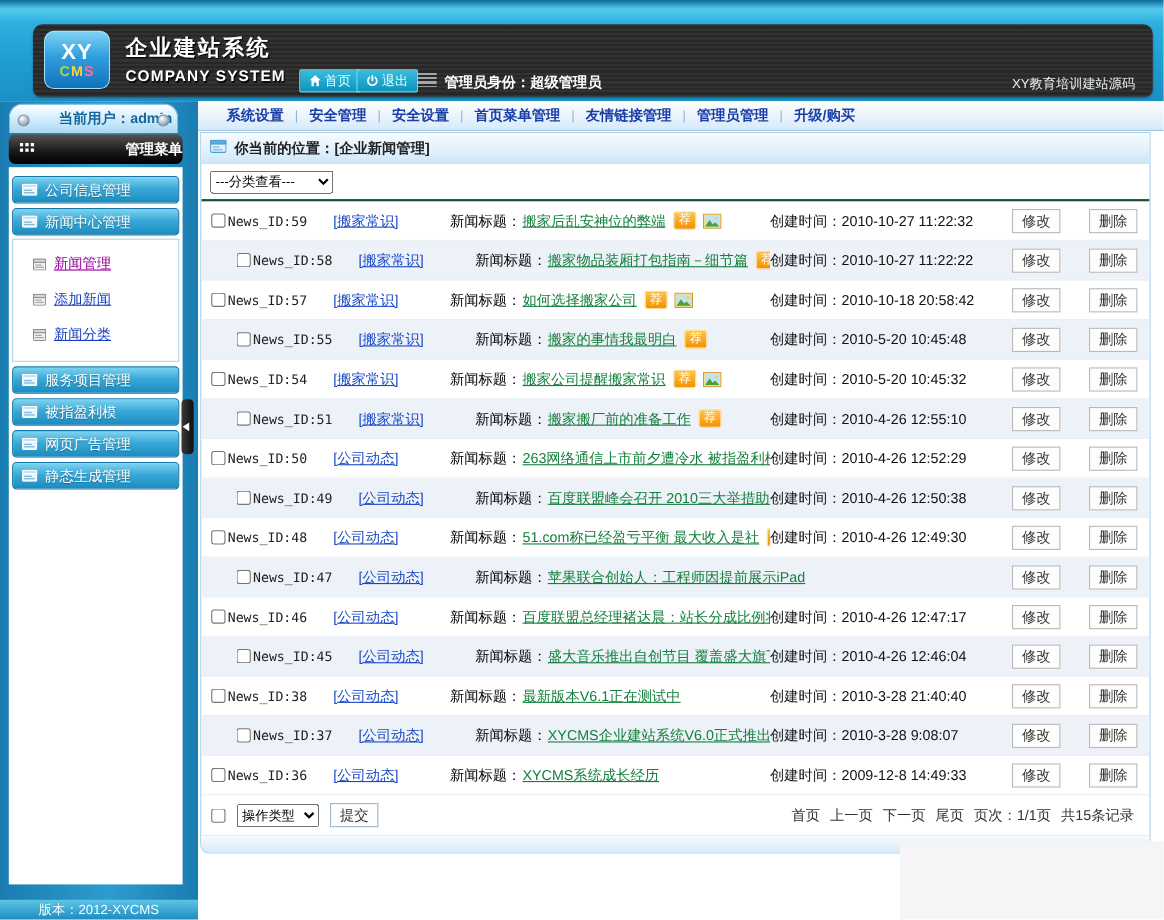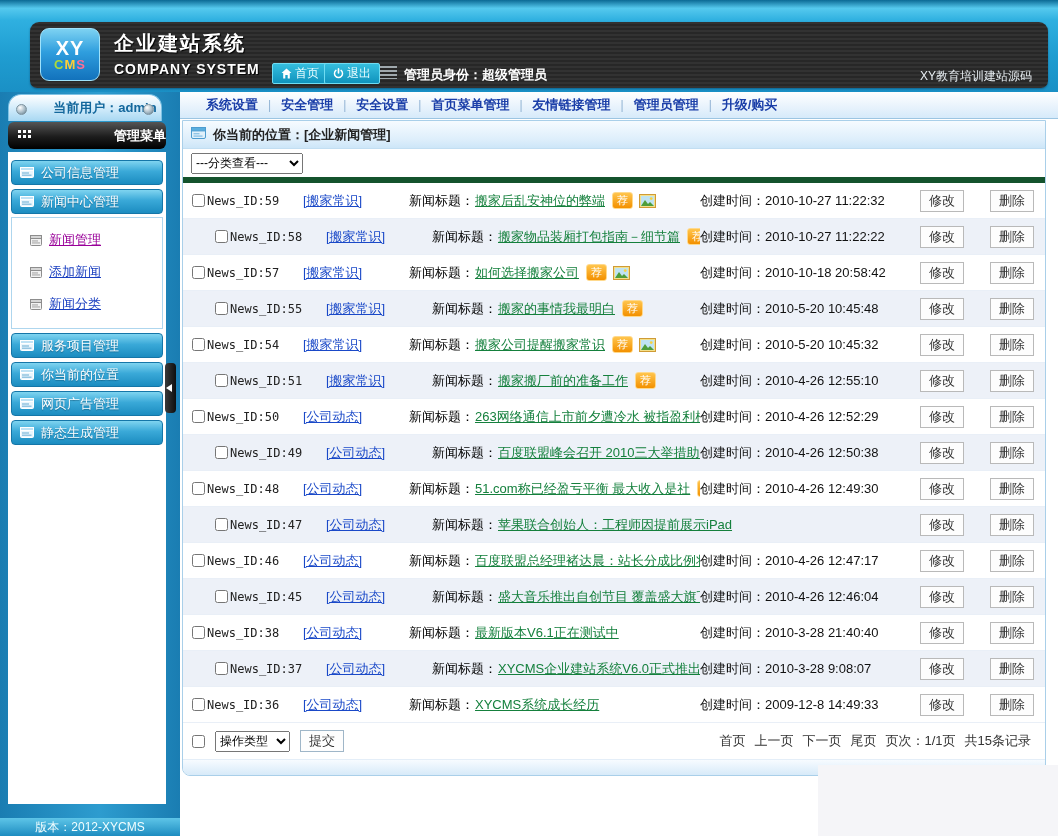--- a/index.html
+++ b/index.html
@@ -70,21 +70,21 @@
     border-bottom:1px solid #9cc5e2; display:flex; align-items:center; padding-left:16px; }
   .nav-item { color:#1a3ea8; font-size:13px; font-weight:bold; cursor:pointer; padding:0 10px; }
   .nav-sep { color:#93b4d4; font-size:12px; }
 
   
   .content-box { position:absolute; left:182px; top:120px; width:864px; height:656px;
     background:#fff; border:1px solid #a9cfe9; border-radius:0 0 8px 8px; overflow:hidden; }
   .breadcrumb { height:28px; background:linear-gradient(180deg,#f6fbff 0%,#ddeefb 70%,#cde6f8 100%);
     border-bottom:1px solid #c2def2; display:flex; align-items:center; gap:7px; padding-left:8px;
     font-size:13px; font-weight:bold; color:#222; }
-  .filter-row { height:34px; display:flex; align-items:center; padding-left:8px; border-bottom:6px solid #14532d; }
+  .filter-row { height:34px; display:flex; align-items:center; padding-left:8px; border-bottom:2px solid #14532d; }
   select { font-size:12px; font-family:"Liberation Sans","DejaVu Sans",sans-serif; height:21px; }
   .sel-cat { width:112px; } .sel-op { width:75px; }
 
   .row { height:36px; display:flex; align-items:center; font-size:13px; border-bottom:1px solid #e9eff7; }
   .row.alt { background:#edf1f8;padding-left:23px; }
   .c-check { width:24px; padding-left:9px; display:flex; align-items:center; }
   .c-check input, .filter-check { width:13px; height:13px; }
   .c-id { width:96px; font-family:"DejaVu Sans Mono","Liberation Mono",monospace; font-size:12px; color:#222; }
   .c-cat { width:106px; }
   .c-cat a { color:#1a49c8; text-decoration:underline; cursor:pointer; }
@@ -222,21 +222,21 @@
           </svg></span>
         <span>服务项目管理</span>
       </div>
       <div class="side-btn">
         <span style="line-height: 0;"><svg width="14" height="11" viewBox="0 0 14 11">
             <rect x="0.5" y="0.5" width="13" height="10" rx="1" fill="#eaf6fd" stroke="#ffffff"></rect>
             <rect x="0.5" y="0.5" width="13" height="3" fill="#bfe2f5" stroke="#ffffff"></rect>
             <rect x="2" y="5.4" width="7" height="1.2" fill="#7fb8da"></rect>
             <rect x="2" y="7.6" width="9.5" height="1.2" fill="#7fb8da"></rect>
           </svg></span>
-        <span>你当前的位置</span>
+        <span>被指盈利模</span>
       </div>
       <div class="side-btn">
         <span style="line-height: 0;"><svg width="14" height="11" viewBox="0 0 14 11">
             <rect x="0.5" y="0.5" width="13" height="10" rx="1" fill="#eaf6fd" stroke="#ffffff"></rect>
             <rect x="0.5" y="0.5" width="13" height="3" fill="#bfe2f5" stroke="#ffffff"></rect>
             <rect x="2" y="5.4" width="7" height="1.2" fill="#7fb8da"></rect>
             <rect x="2" y="7.6" width="9.5" height="1.2" fill="#7fb8da"></rect>
           </svg></span>
         <span>网页广告管理</span>
       </div>

